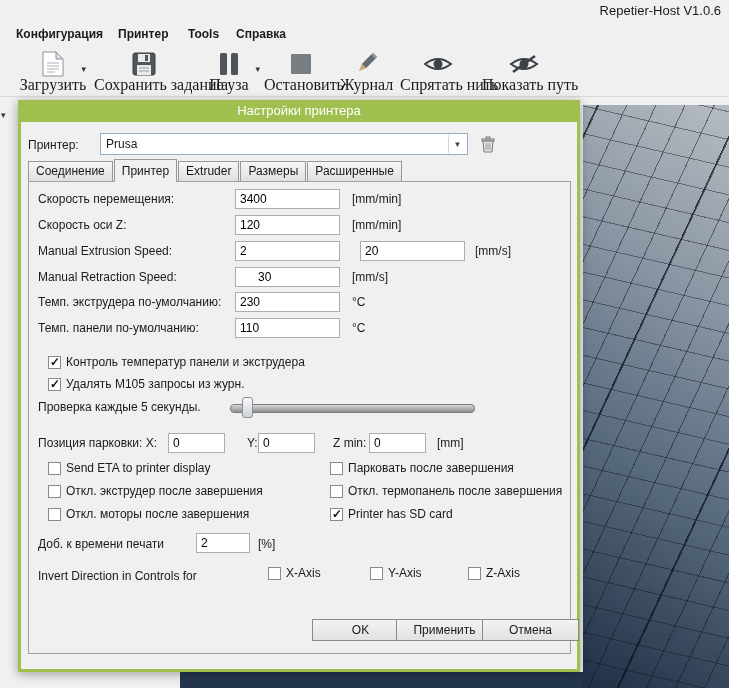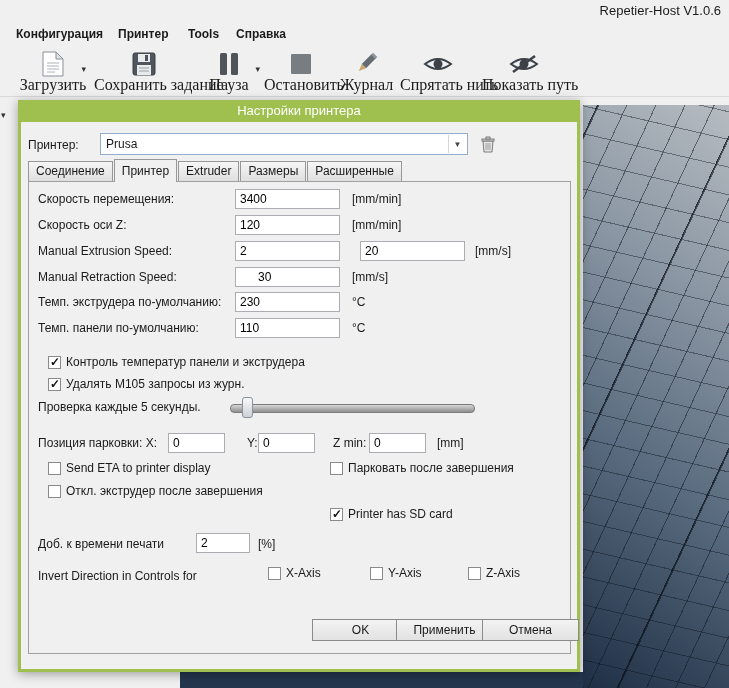--- a/index.html
+++ b/index.html
@@ -247,20 +247,28 @@
     <span>Send ETA to printer display</span>
   </div>
   <div class="cbrow" style="left:302px;top:361px">
     <span class="cb"></span>
     <span>Парковать после завершения</span>
   </div>
   <div class="cbrow" style="left:20px;top:384px">
     <span class="cb"></span>
     <span>Откл. экструдер после завершения</span>
   </div>
+  <div class="cbrow" style="left:302px;top:384px">
+    <span class="cb"></span>
+    <span>Откл. термопанель после завершения</span>
+  </div>
+  <div class="cbrow" style="left:20px;top:407px">
+    <span class="cb"></span>
+    <span>Откл. моторы после завершения</span>
+  </div>
   <div class="cbrow" style="left:302px;top:407px">
     <span class="cb checked"></span>
     <span>Printer has SD card</span>
   </div>
 
   <span class="flabel" style="left:20px;top:437px">Доб. к времени печати</span>
   <input class="field" style="left: 178px; top: 433px; width: 54px;" value="2">
   <span class="flabel" style="left:240px;top:437px">[%]</span>
 
   <span class="flabel" style="left:20px;top:469px">Invert Direction in Controls for</span>

